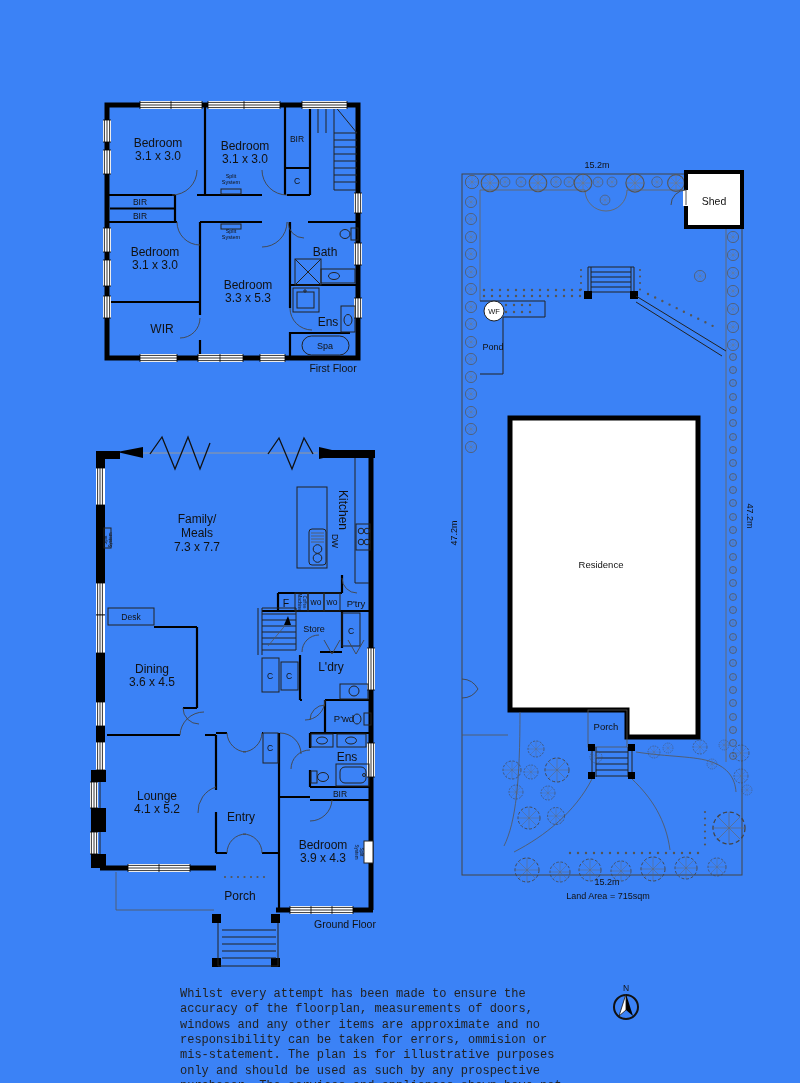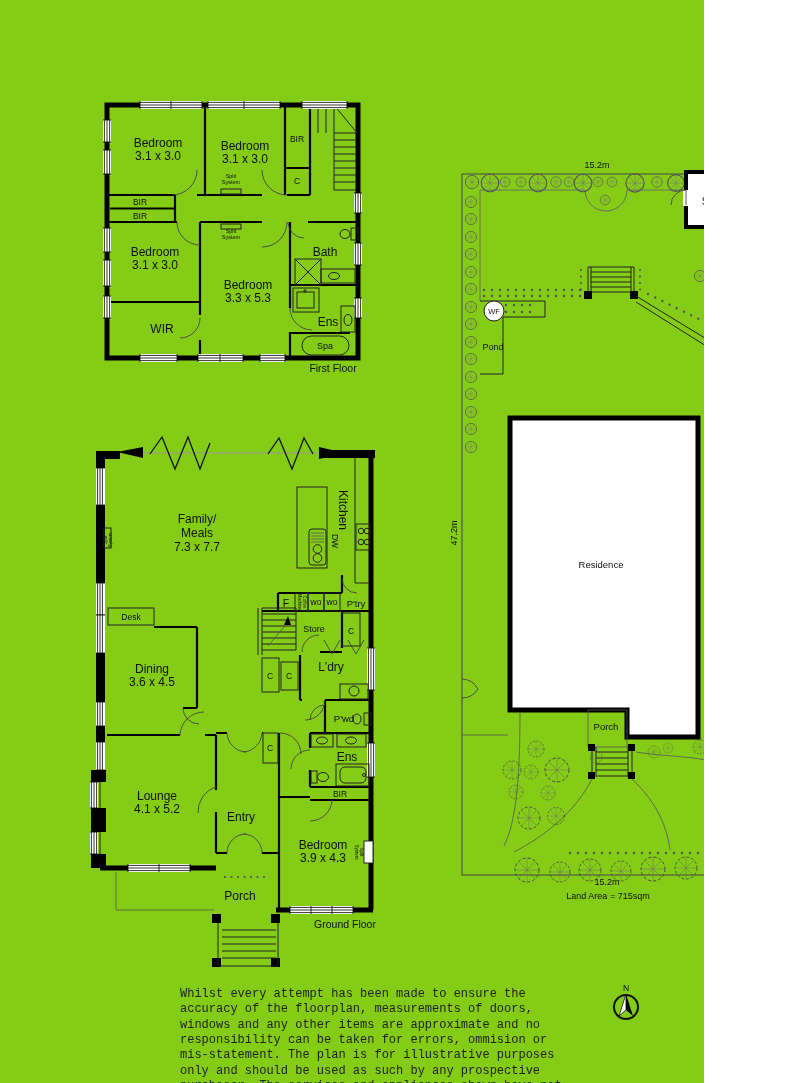--- a/index.html
+++ b/index.html
@@ -1,16 +1,16 @@
 <!DOCTYPE html>
 <html><head>
 <meta charset="utf-8">
 <style>
   html,body{margin:0;padding:0;background:#fff;}
-  #page{position:relative;width:704px;height:1083px;background:#84cc16;overflow:hidden;}
+  #page{position:relative;width:800px;height:1083px;background:#3b82f6;overflow:hidden;}
   svg{position:absolute;left:0;top:0;}
   svg text{font-family:"Liberation Sans",sans-serif;fill:#111;text-anchor:middle;}
   .t12{font-size:12px;}
   .t10{font-size:10.5px;}
   .t95{font-size:9.5px;}
   .t9{font-size:9px;}
   .t8{font-size:8.5px;}
   .t7{font-size:7.5px;}
   .t5{font-size:5.5px;}
   .t4{font-size:4.5px;}

